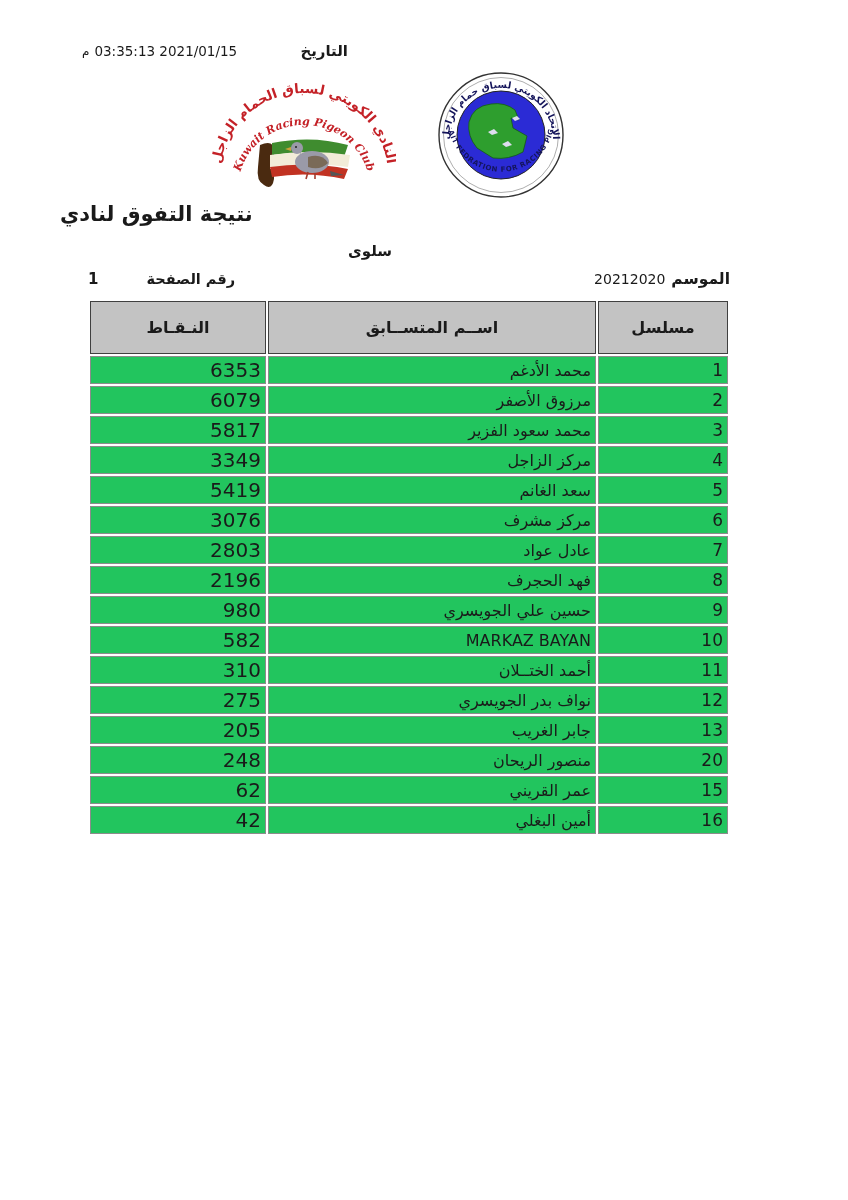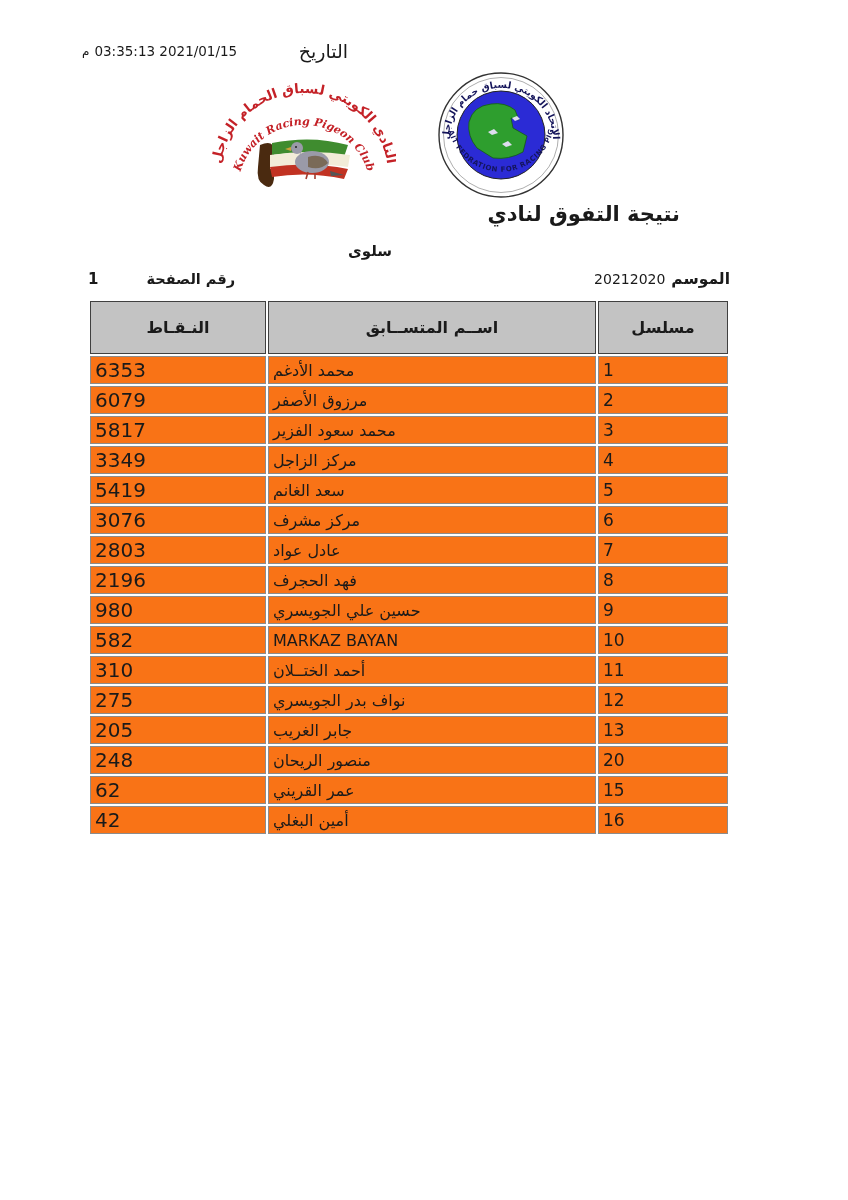--- a/index.html
+++ b/index.html
@@ -8,27 +8,27 @@
     font-family:"DejaVu Sans","Liberation Sans",sans-serif;color:#1a1a1a;
     overflow:hidden;
   }
   
   .date-line{
     position:absolute;left:82px;top:40px;width:266px;height:22px;
     display:flex;align-items:center;font-size:13.5px;
   }
   .date-line .meridiem{font-size:12px;margin-right:5px;}
   .date-line .spacer{flex:1;}
-  .date-line .date-label{font-weight:normal;font-size:19px;}
+  .date-line .date-label{font-weight:bold;font-size:15px;}
   
   .club-logo{position:absolute;left:212px;top:75px;width:184px;height:128px;}
   .fed-logo{position:absolute;left:436px;top:70px;width:130px;height:130px;}
   
   .doc-title{
-    position:absolute;left:60px;top:202px;width:620px;text-align:right;
+    position:absolute;left:60px;top:202px;width:620px;text-align:left;
     font-size:21px;font-weight:bold;
   }
   .doc-subtitle{
     position:absolute;left:60px;top:242px;width:620px;text-align:center;
     font-size:15px;
     font-weight:bold;
   }
   
   .meta-line{
     position:absolute;left:88px;top:266px;width:642px;height:26px;
@@ -43,22 +43,22 @@
   table.results{
     position:absolute;left:88px;top:299px;width:642px;
     border-collapse:separate;border-spacing:2px;direction:rtl;
     table-layout:fixed;
   }
   table.results th{
     background:#c3c3c3;border:1px solid #404040;
     font-size:16px;font-weight:bold;height:27px;padding:12px 4px;text-align:center;
   }
   table.results td{
-    background:#f97316;border:1px solid #8c8c8c;
-    height:26px;padding:0 4px;text-align:left;vertical-align:middle;
+    background:#22c55e;border:1px solid #8c8c8c;
+    height:26px;padding:0 4px;text-align:right;vertical-align:middle;
   }
   td.cell-serial{font-size:17px;}
   td.cell-name{font-size:16px;}
   td.cell-points{font-size:20px;}
   col.col-serial{width:130px;}
   col.col-name{width:328px;}
   col.col-points{width:176px;}
 </style>
 </head>
 <body>

